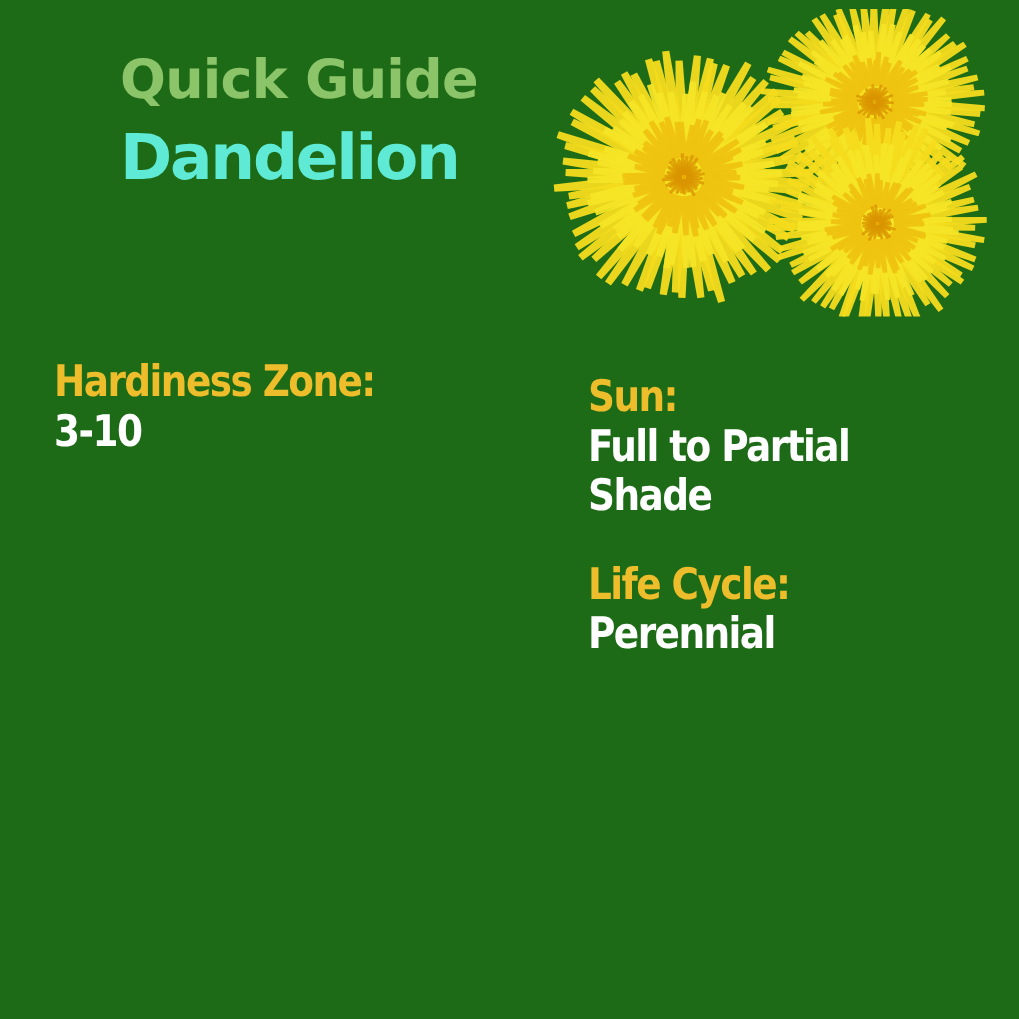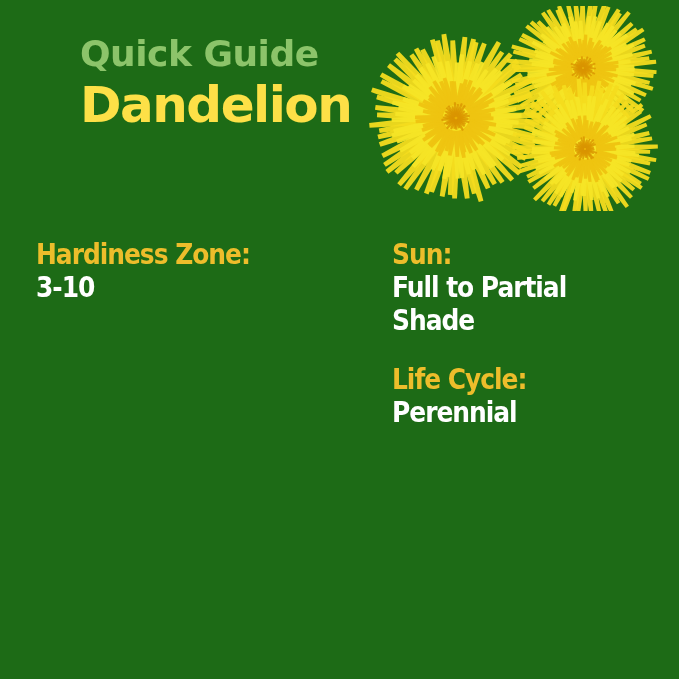--- a/index.html
+++ b/index.html
@@ -29,43 +29,43 @@
     font-weight:bold;
     font-size:36px;
     line-height:40px;
     letter-spacing:-0.5px;
     color:#8cc46a;
     white-space:nowrap;
   }
   .bigtitle {
     font-family:"DejaVu Sans", sans-serif;
     font-weight:bold;
-    font-size:50px;
+    font-size:42px;
     line-height:58px;
     letter-spacing:-1.5px;
-    color:#fde047;
+    color:#5eead4;
     white-space:nowrap;
     margin-top:2px;
   }
 
   
   #flowers {
     position:absolute;
     left:352px;
     top:6px;
     width:322px;
     height:205px;
     pointer-events:none;
   }
   #flowers svg { display:block; width:100%; height:100%; }
 
   
   .col { position:absolute;margin-top:20px; }
   #col-left  { left:36px;  top:218px; width:340px; }
-  #col-right { left:392px; top:218px; width:270px; }
+  #col-right { left:392px; top:228px; width:270px; }
 
   .fact { margin-bottom:26px; }
   .fact:last-child { margin-bottom:0; }
 
   .fact-label, .fact-value {
     font-family:"DejaVu Sans", sans-serif;
     font-weight:bold;
     font-size:29px;
     line-height:33px;
     letter-spacing:-1.2px;

